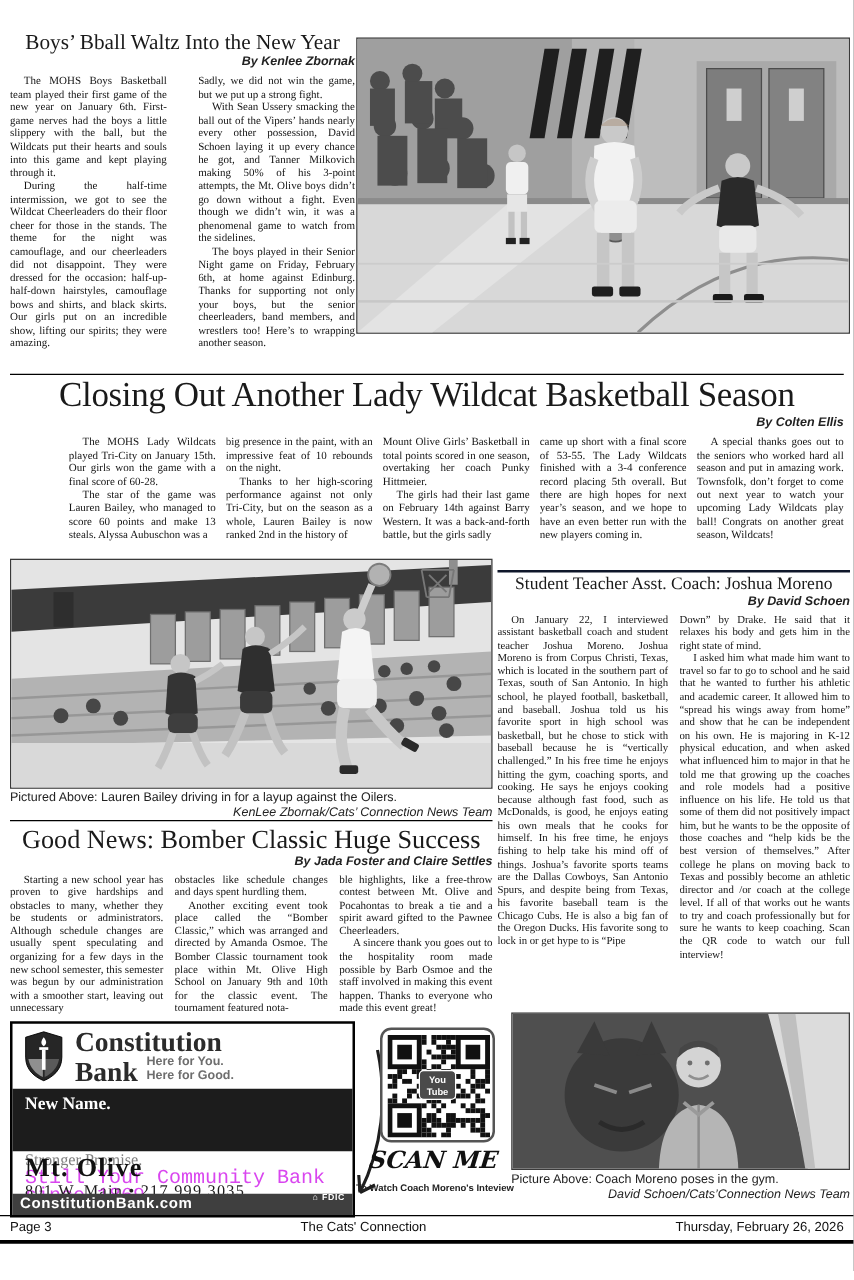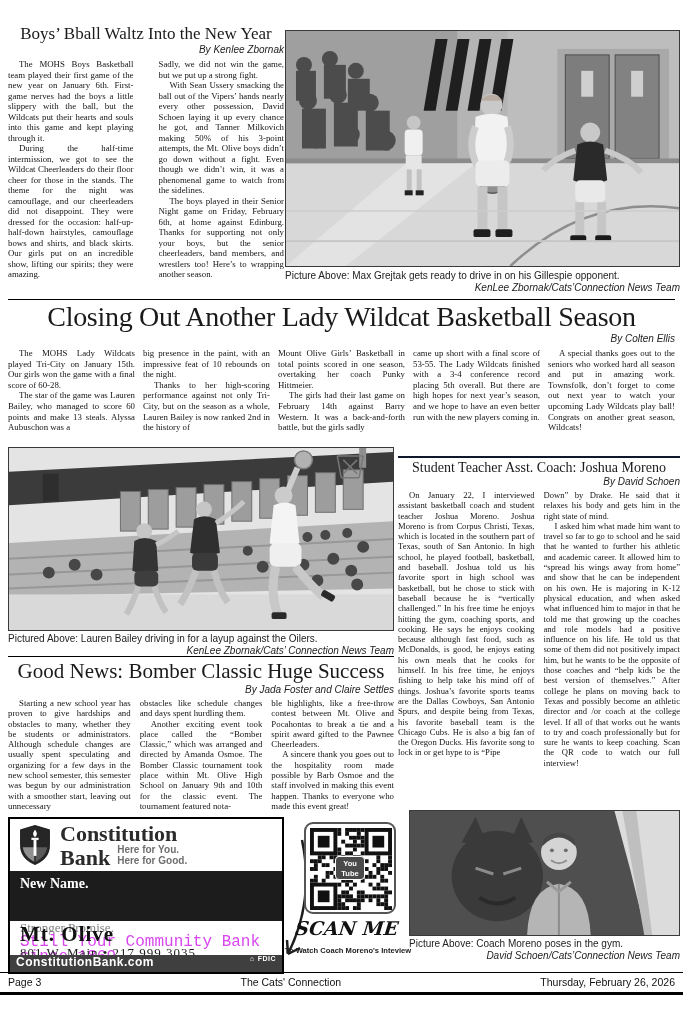--- a/index.html
+++ b/index.html
@@ -1,36 +1,36 @@
 <!DOCTYPE html>
 <html><head>
 <meta charset="utf-8">
 <style>
   html,body{margin:0;padding:0;background:#777;}
   .page{position:relative;width:683px;height:1024px;margin:0 auto;background:#fff;
         color:#141414;font-family:"Liberation Serif",serif;overflow:hidden;}
   .headline{font-family:"Liberation Serif",serif;text-align:center;white-space:nowrap;color:#1a1a1a;}
-  .byline{font-family:"Liberation Sans",sans-serif;font-style:italic;font-weight:normal;
+  .byline{font-family:"Liberation Sans",sans-serif;font-style:italic;font-weight:bold;
           text-align:right;font-size:10px;color:#222;line-height:12px;}
   .cols{display:flex;text-align:justify;}
   .col{flex:1;overflow:hidden;}
   .col p{margin:0;}
   .col p.ind{text-indent:11px;}
   .photo{position:absolute;border:1px solid #3a3a3a;background:#ddd;box-sizing:border-box;}
   .photo svg{display:block;width:100%;height:100%;}
   .capblock{position:absolute;font-family:"Liberation Sans",sans-serif;font-size:10px;line-height:11.5px;color:#222;}
   .credit{font-style:italic;text-align:right;}
   
   #a1{position:absolute;left:8px;top:24px;width:276px;}
   #a1 .headline{font-size:17px;}
   #a1 .cols{margin-top:3px;gap:25px;font-size:8.8px;line-height:10.5px;height:234px;}
   
   #a2{position:absolute;left:8px;top:299px;width:667px;border-top:1px solid #000;padding-top:1px;}
   #a2 .headline{font-size:28px;letter-spacing:-0.3px;}
-  #a2 .cols{margin-top:3px;gap:8px;font-size:8.8px;line-height:10.6px;height:106px;}
+  #a2 .cols{margin-top:3px;gap:8px;font-size:8.8px;line-height:10.6px;height:106px;margin-left:47px;}
   
   #a3{position:absolute;left:398px;top:456px;width:282px;border-top:2px solid #0f172a;padding-top:2px;}
   #a3 .headline{font-size:14px;}
   #a3 .cols{margin-top:2px;gap:9px;font-size:8.6px;line-height:10.3px;height:348px;}
   
   #a4{position:absolute;left:8px;top:656px;width:386px;border-top:1px solid #000;padding-top:2px;}
   #a4 .headline{font-size:21px;}
   #a4 .cols{margin-top:2px;gap:9px;font-size:8.8px;line-height:10.3px;height:130px;}
   
   #photo1{left:285px;top:30px;width:395px;height:237px;}
@@ -171,24 +171,20 @@
         <rect x="290" y="150" width="30" height="22" rx="5" fill="#e9e9e9"></rect>
         <rect x="290" y="172" width="9" height="34" fill="#c6c6c6"></rect>
         <rect x="312" y="172" width="9" height="34" fill="#c6c6c6"></rect>
         <rect x="285" y="205" width="16" height="7" rx="2" fill="#1a1a1a"></rect>
         <rect x="310" y="205" width="16" height="7" rx="2" fill="#1a1a1a"></rect>
       </g>
 
       <rect y="210" width="394" height="2" fill="#c7c7c7"></rect>
       <rect y="180" width="394" height="1.5" fill="#cccccc"></rect>
     </svg>
-  </div>
-  <div id="cap1" class="capblock">
-    <div>Picture Above: Max Grejtak gets ready to drive in on his Gillespie opponent.</div>
-    <div class="credit">KenLee Zbornak/Cats’Connection News Team</div>
   </div>
 
   <div id="a2">
     <div class="headline">Closing Out Another Lady Wildcat Basketball Season</div>
     <div class="byline">By Colten Ellis</div>
     <div class="cols">
       <div class="col">
           <p class="ind">The MOHS Lady Wildcats played Tri-City on January 15th. Our girls won the game with a final score of 60-28.</p>
           <p class="ind">The star of the game was Lauren Bailey, who managed to score 60 points and make 13 steals. Alyssa Aubuschon was a</p>
         </div>

